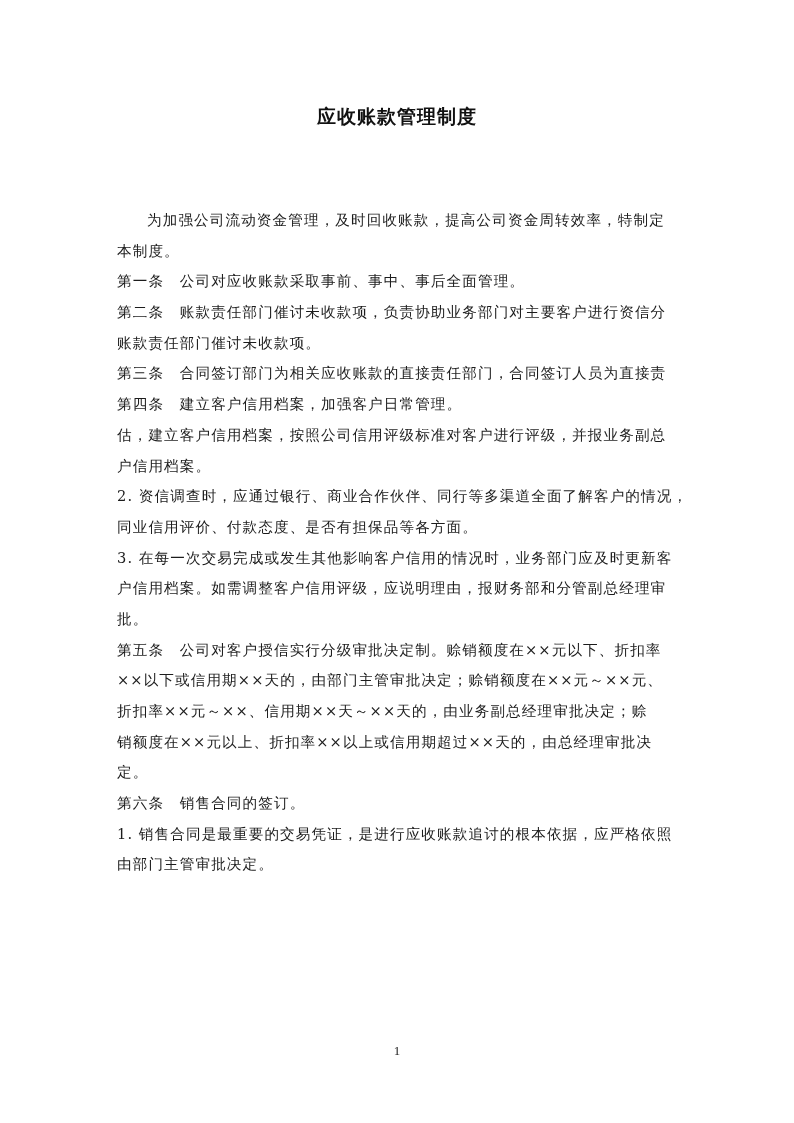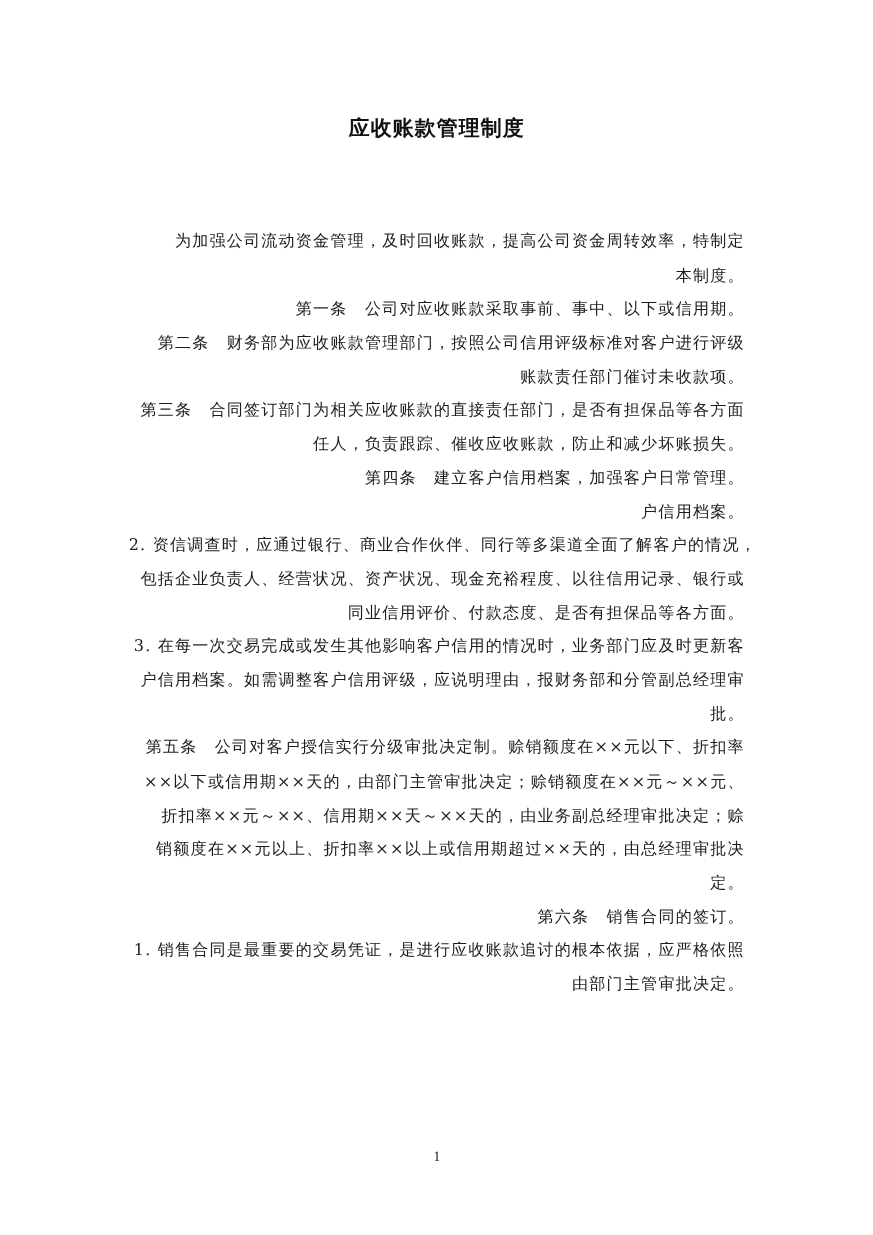--- a/index.html
+++ b/index.html
@@ -3,43 +3,42 @@
 <meta charset="utf-8">
 <style>
   html, body { margin: 0; padding: 0; background: #ffffff; }
   body { width: 794px; height: 1123px; position: relative; overflow: hidden;
          font-family: "DejaVu Serif", "Liberation Serif", serif; color: #1a1a1a; }
   .page { position: absolute; left: 0; top: 0; width: 794px; height: 1123px; background: #fff; }
   .title { position: absolute; left: 0; width: 794px; top: 104px; text-align: center;
            font-size: 19px; font-weight: bold; letter-spacing: 1px; color: #111; }
   .body { position: absolute; left: 117px; top: 205px; width: 560px; }
   .line { height: 30.7px; line-height: 30.7px; font-size: 14.6px; white-space: nowrap;
-          letter-spacing: 1.1px; color: #1c1c1c; text-align: right; }
+          letter-spacing: 1.1px; color: #1c1c1c; }
   .line.indent { padding-left: 30px; }
   .pagenum { position: absolute; left: 0; width: 794px; top: 1043px; text-align: center;
              font-size: 13px; font-family: "Liberation Serif", serif; color: #222; }
 </style>
 </head>
 <body>
 
 <div class="page">
   <div class="title">应收账款管理制度</div>
 
   <div class="body">
     <div class="line indent">为加强公司流动资金管理，及时回收账款，提高公司资金周转效率，特制定</div>
     <div class="line">本制度。</div>
-    <div class="line">第一条　公司对应收账款采取事前、事中、以下或信用期。</div>
-    <div class="line">第二条　财务部为应收账款管理部门，按照公司信用评级标准对客户进行评级</div>
+    <div class="line">第一条　公司对应收账款采取事前、事中、事后全面管理。</div>
+    <div class="line">第二条　账款责任部门催讨未收款项，负责协助业务部门对主要客户进行资信分</div>
     <div class="line">账款责任部门催讨未收款项。</div>
-    <div class="line">第三条　合同签订部门为相关应收账款的直接责任部门，是否有担保品等各方面</div>
-    <div class="line">任人，负责跟踪、催收应收账款，防止和减少坏账损失。</div>
+    <div class="line">第三条　合同签订部门为相关应收账款的直接责任部门，合同签订人员为直接责</div>
     <div class="line">第四条　建立客户信用档案，加强客户日常管理。</div>
+    <div class="line">估，建立客户信用档案，按照公司信用评级标准对客户进行评级，并报业务副总</div>
     <div class="line">户信用档案。</div>
     <div class="line">2. 资信调查时，应通过银行、商业合作伙伴、同行等多渠道全面了解客户的情况，</div>
-    <div class="line">包括企业负责人、经营状况、资产状况、现金充裕程度、以往信用记录、银行或</div>
     <div class="line">同业信用评价、付款态度、是否有担保品等各方面。</div>
     <div class="line">3. 在每一次交易完成或发生其他影响客户信用的情况时，业务部门应及时更新客</div>
     <div class="line">户信用档案。如需调整客户信用评级，应说明理由，报财务部和分管副总经理审</div>
     <div class="line">批。</div>
     <div class="line">第五条　公司对客户授信实行分级审批决定制。赊销额度在××元以下、折扣率</div>
     <div class="line">××以下或信用期××天的，由部门主管审批决定；赊销额度在××元～××元、</div>
     <div class="line">折扣率××元～××、信用期××天～××天的，由业务副总经理审批决定；赊</div>
     <div class="line">销额度在××元以上、折扣率××以上或信用期超过××天的，由总经理审批决</div>
     <div class="line">定。</div>
     <div class="line">第六条　销售合同的签订。</div>

